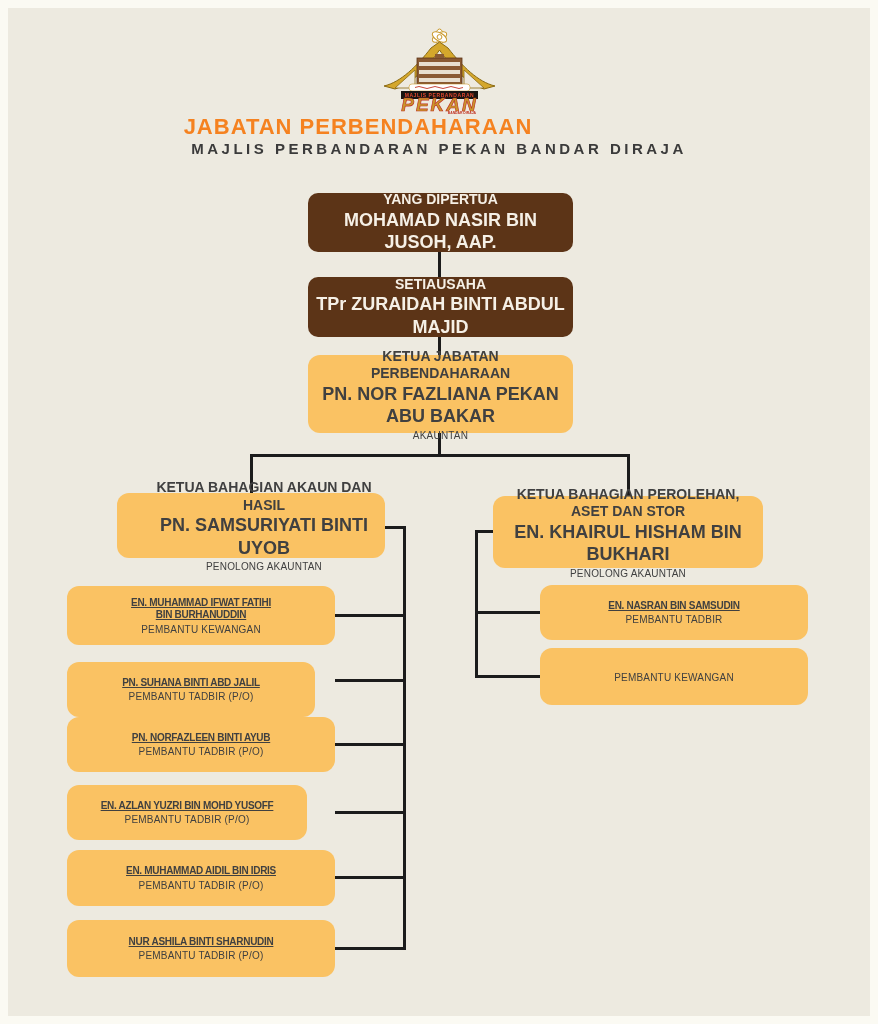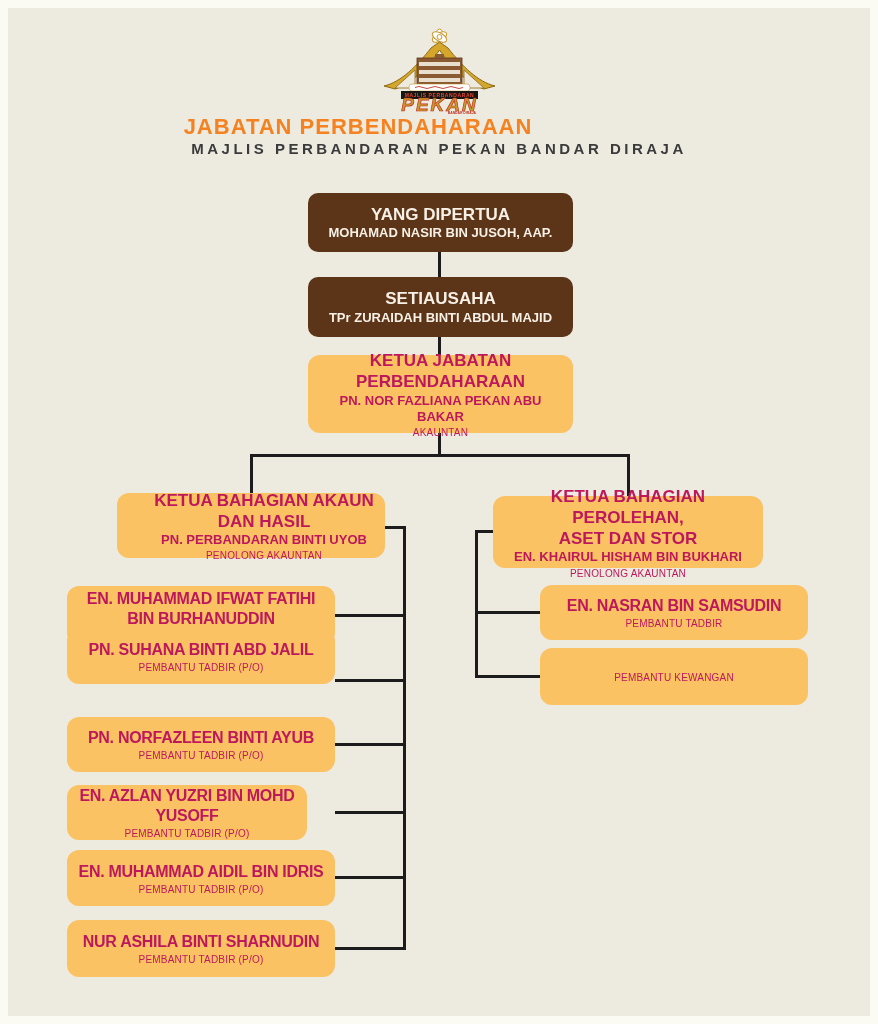--- a/index.html
+++ b/index.html
@@ -19,37 +19,37 @@
     font-size:15px;font-weight:bold;color:#3B3B3B;letter-spacing:3.5px;
   }
 
   
   .box{
     position:absolute;box-sizing:border-box;border-radius:12px;
     display:flex;flex-direction:column;justify-content:center;align-items:center;
     text-align:center;padding:5px 8px;
   }
   .box.dark{background:#5C3417;color:#F6F0E6;border-radius:10px;}
-  .box.light{background:#FAC263;color:#be185d;}
-  .t{font-size:17px;font-weight:bold;line-height:1.25;white-space:pre-line;}
-  .n{font-size:13px;font-weight:bold;line-height:1.25;white-space:pre-line;}
-  .member .n{font-size:16px;letter-spacing:-0.3px;}
+  .box.light{background:#FAC263;color:#404040;}
+  .t{font-size:14px;font-weight:bold;line-height:1.25;white-space:pre-line;}
+  .n{font-size:18px;font-weight:bold;line-height:1.25;white-space:pre-line;}
+  .member .n{font-size:10px;letter-spacing:-0.3px;text-decoration:underline;}
   .r{font-size:10px;letter-spacing:0.2px;margin-top:2px;line-height:1.1;}
 
   
   .ln{position:absolute;background:#1C1C1C;}
 
   
   #b-yd  {left:308px;top:193px;width:265px;height:59px;}
   #b-su  {left:308px;top:277px;width:265px;height:60px;}
   #b-kj  {left:308px;top:355px;width:265px;height:78px;}
   #b-h0  {left:117px;top:493px;width:268px;height:65px;padding-left:34px;}
   #b-h1  {left:493px;top:496px;width:270px;height:72px;}
   #b-m00 {left:67px;top:586px;width:268px;height:59px;}
-  #b-m01 {left:67px;top:629px;width:268px;height:55px;}
+  #b-m01 {left:67px;top:662px;width:248px;height:55px;}
   #b-m02 {left:67px;top:717px;width:268px;height:55px;}
   #b-m03 {left:67px;top:785px;width:240px;height:55px;}
   #b-m04 {left:67px;top:850px;width:268px;height:56px;}
   #b-m05 {left:67px;top:920px;width:268px;height:57px;}
   #b-m10 {left:540px;top:585px;width:268px;height:55px;text-align:right;}
   #b-m11 {left:540px;top:648px;width:268px;height:57px;}
 </style>
 </head>
 <body>
 
@@ -124,21 +124,21 @@
   </div>
   <div class="box light" id="b-kj">
     <div class="t">KETUA JABATAN
 PERBENDAHARAAN</div>
     <div class="n">PN. NOR FAZLIANA PEKAN ABU BAKAR</div>
     <div class="r">AKAUNTAN</div>
   </div>
 
   <div class="box light" id="b-h0">
     <div class="t">KETUA BAHAGIAN AKAUN DAN HASIL</div>
-    <div class="n">PN. PERBANDARAN BINTI UYOB</div>
+    <div class="n">PN. SAMSURIYATI BINTI UYOB</div>
     <div class="r">PENOLONG AKAUNTAN</div>
   </div>
   <div class="box light" id="b-h1">
     <div class="t">KETUA BAHAGIAN PEROLEHAN,
 ASET DAN STOR</div>
     <div class="n">EN. KHAIRUL HISHAM BIN BUKHARI</div>
     <div class="r">PENOLONG AKAUNTAN</div>
   </div>
 
   <div class="box light member" id="b-m00">

